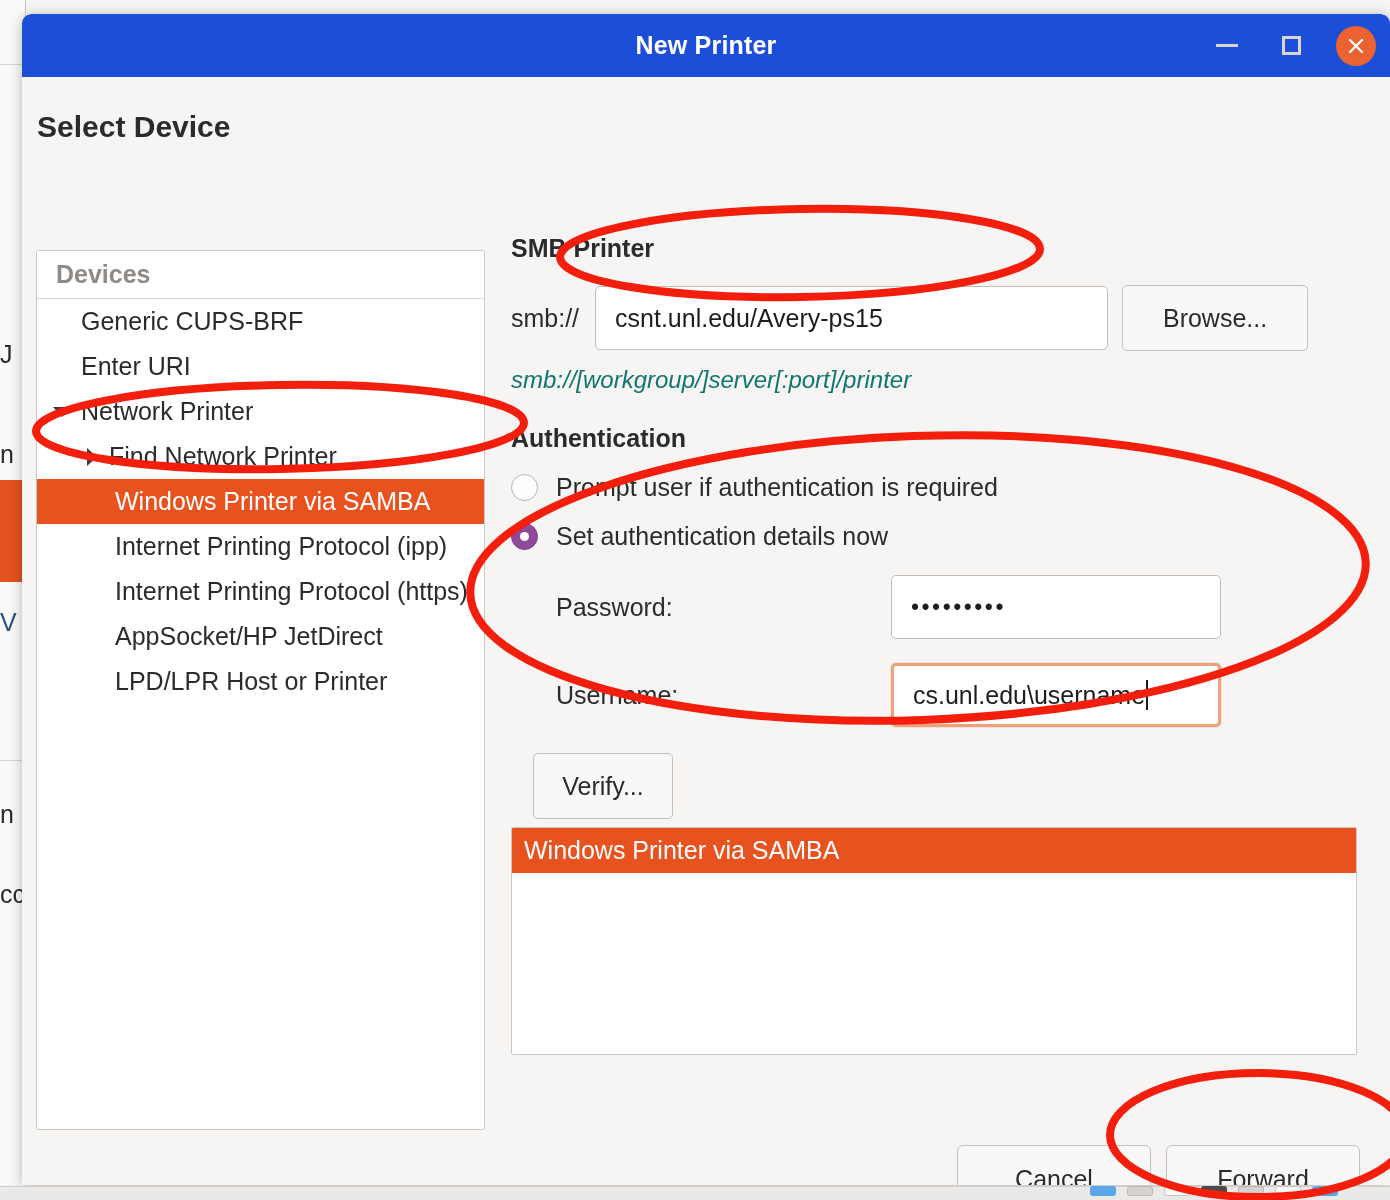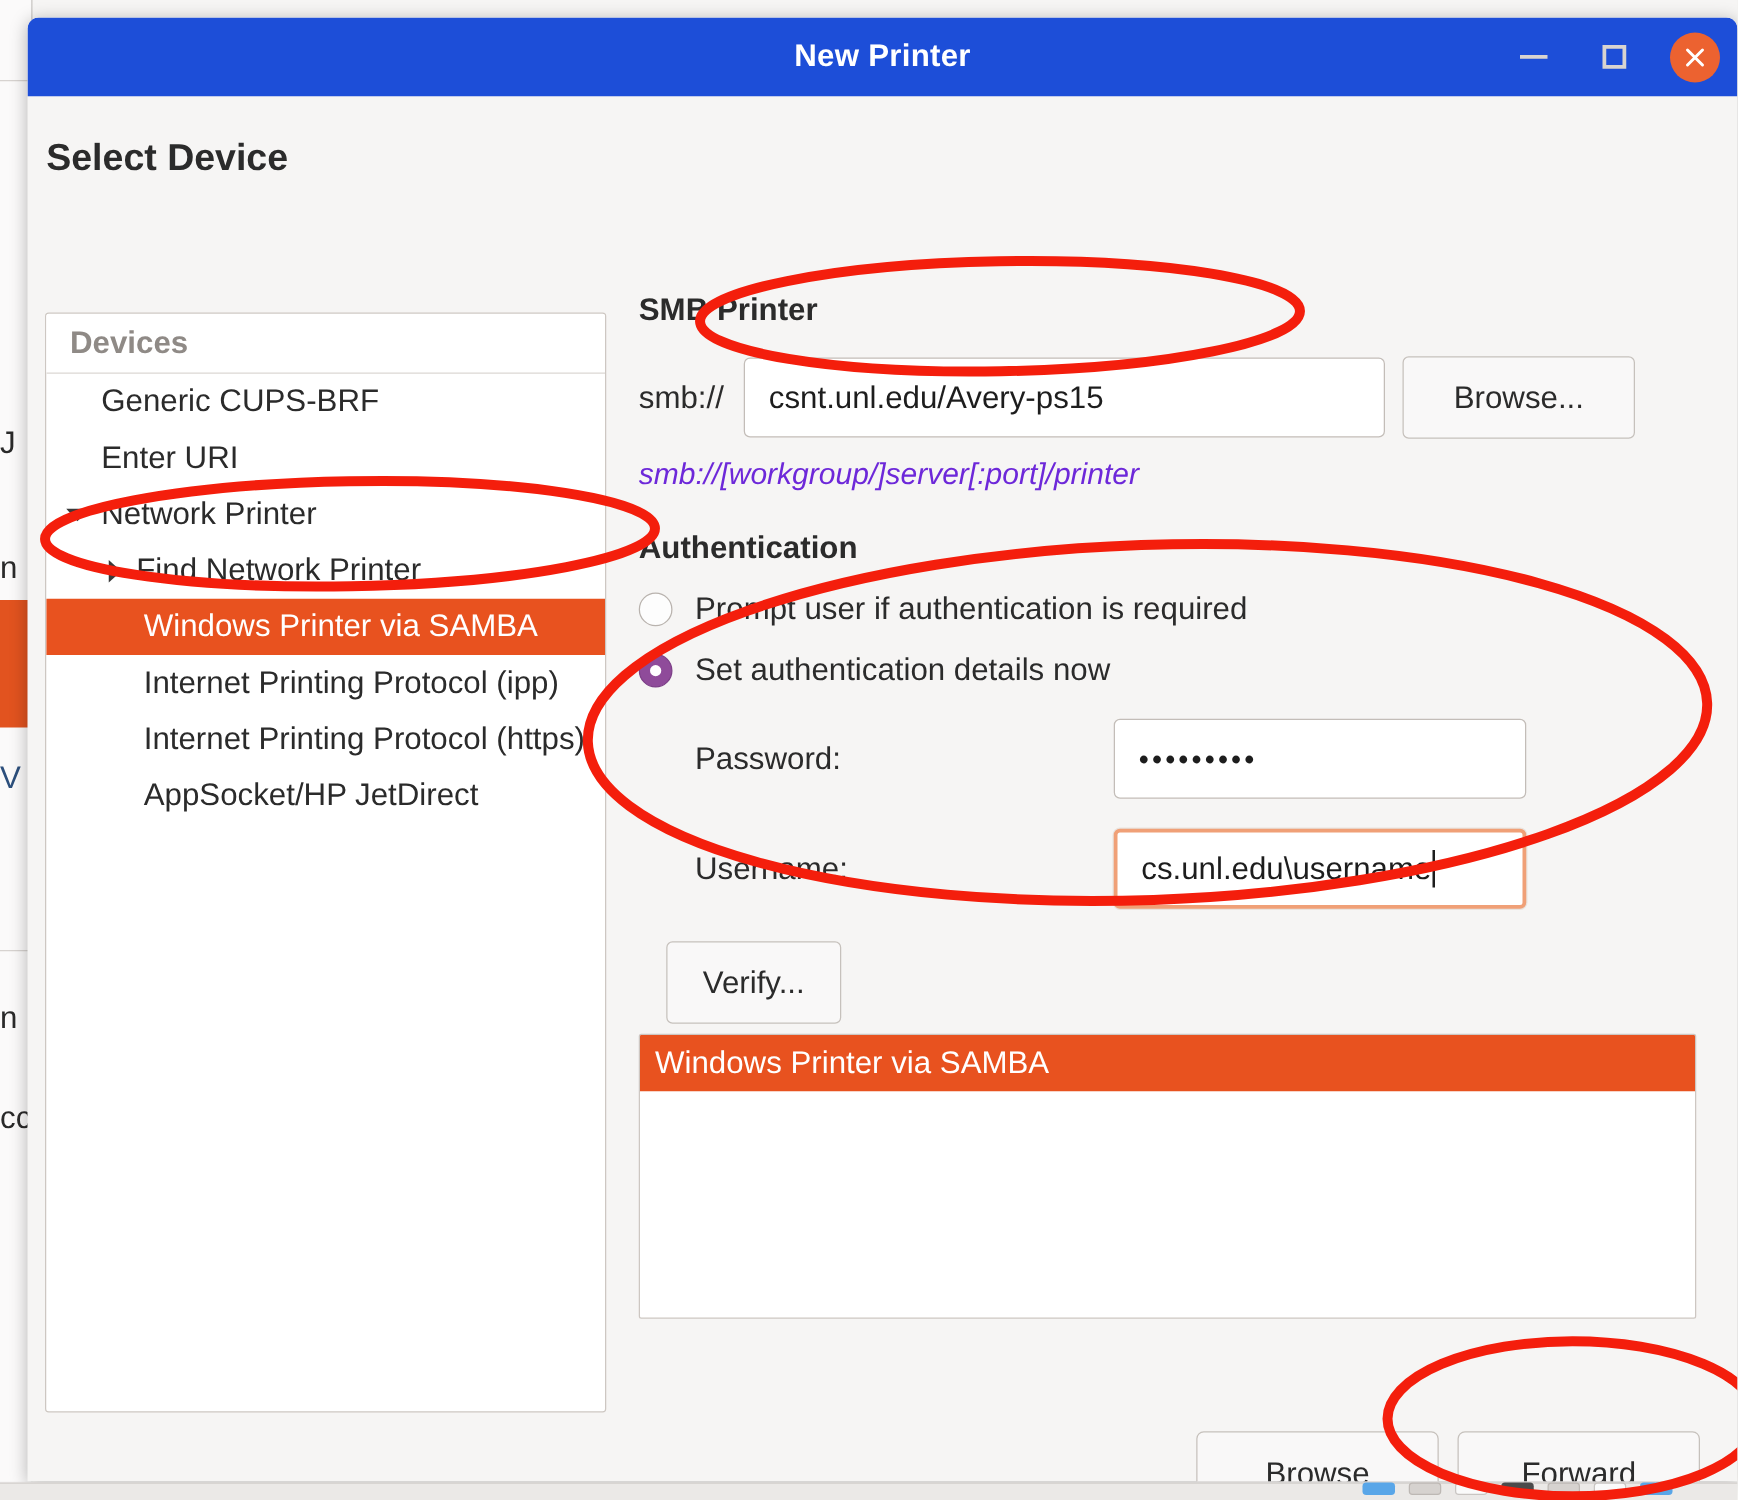--- a/index.html
+++ b/index.html
@@ -229,21 +229,21 @@
     border: 1px solid #c6c1bc;
     border-radius: 5px;
     display: flex; align-items: center; justify-content: center;
     font-size: 25px; color: #2b2b2b;
     cursor: pointer;
   }
   .uri-hint {
     margin-top: 15px;
     font-size: 24px;
     font-style: italic;
-    color: #6d28d9;
+    color: #0f766e;
   }
 
   .auth-heading { margin-top: 30px; }
 
   .radio-row {
     margin-top: 20px;
     display: flex;
     align-items: center;
     cursor: pointer;
   }
@@ -432,20 +432,23 @@
         </div>
         <div class="device-item indent2">
           <span>Internet Printing Protocol (ipp)</span>
         </div>
         <div class="device-item indent2">
           <span>Internet Printing Protocol (https)</span>
         </div>
         <div class="device-item indent2">
           <span>AppSocket/HP JetDirect</span>
         </div>
+        <div class="device-item indent2">
+          <span>LPD/LPR Host or Printer</span>
+        </div>
       </div>
 
       <div class="right-col">
 
         <div class="section-heading">SMB Printer</div>
 
         <div class="uri-row">
           <span class="smb-prefix">smb://</span>
           <div class="text-input uri-input">
             <span>csnt.unl.edu/Avery-ps15</span>
@@ -492,21 +495,21 @@
         <div class="conn-list">
           <div class="conn-item selected">
             <span>Windows Printer via SAMBA</span>
           </div>
         </div>
 
       </div>
 
       <div class="footer">
         <div class="footer-btn">
-          <span>Browse</span>
+          <span>Cancel</span>
         </div>
         <div class="footer-btn">
           <span>Forward</span>
         </div>
       </div>
 
     </div>
   </div>
 
   <div class="taskbar">

